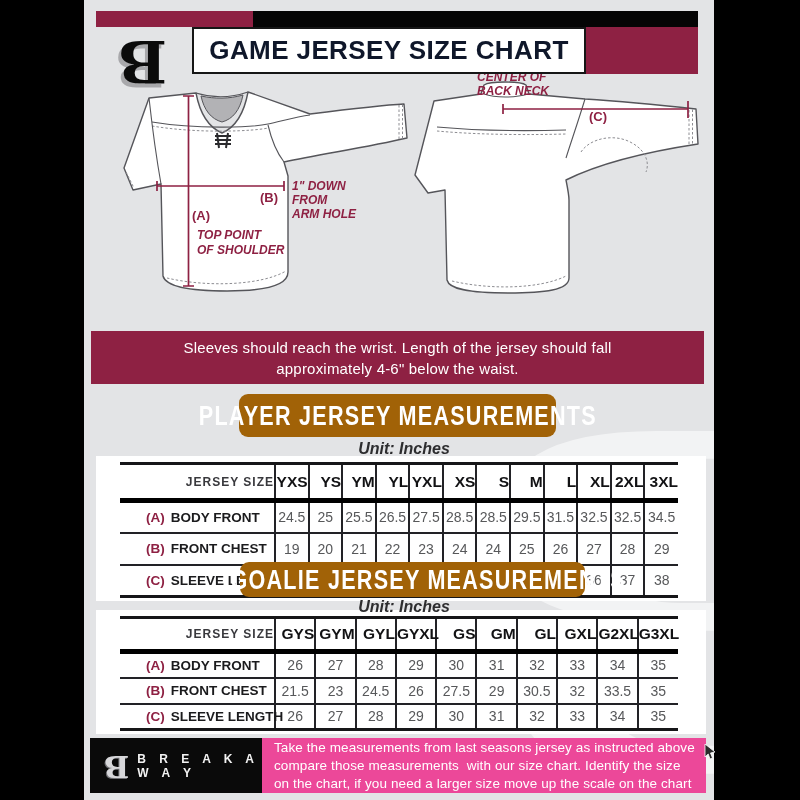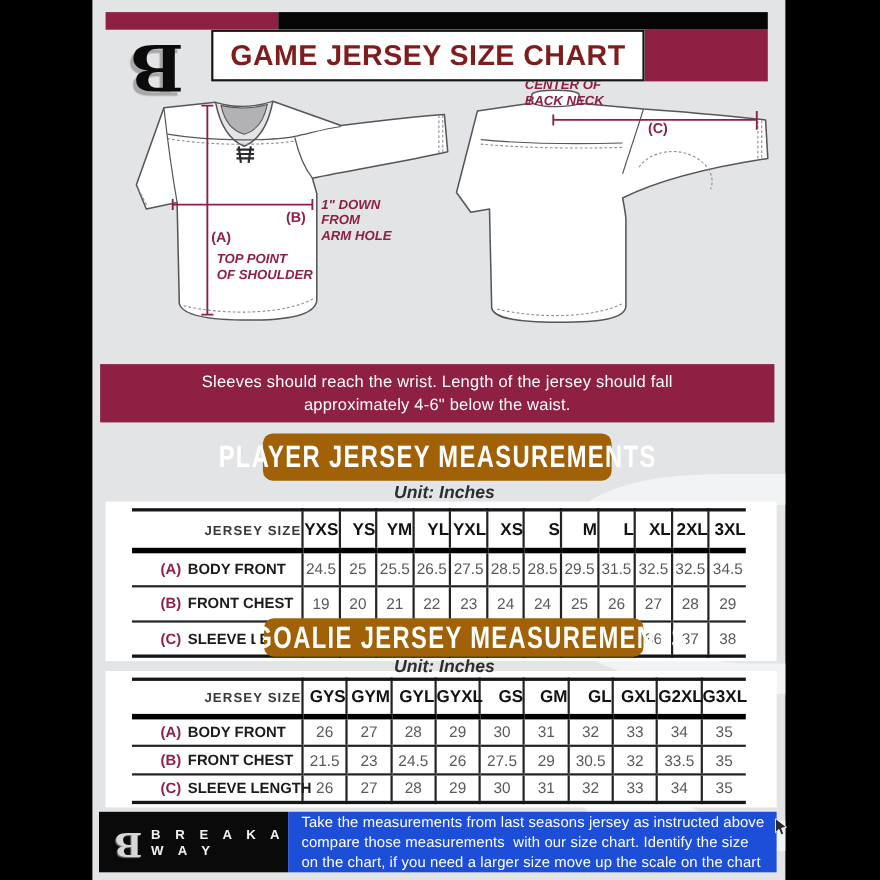--- a/index.html
+++ b/index.html
@@ -7,21 +7,21 @@
          font-family:"Liberation Sans",sans-serif;}
   .content{position:absolute;left:84px;top:0;width:630px;height:800px;background:#e3e4e6;overflow:hidden;}
 
   .abs{position:absolute;}
 
   
   .bar-maroon{left:12px;top:11px;width:157px;height:16px;background:#8e2143;}
   .bar-black{left:169px;top:11px;width:445px;height:16px;background:#050505;}
   .title-box{left:108px;top:27px;width:394px;height:47px;background:#fff;border:2px solid #161616;
              box-sizing:border-box;display:flex;align-items:center;justify-content:center;z-index:3;}
-  .title-box span{font-size:26px;font-weight:900;color:#7f1d1d;letter-spacing:.4px;white-space:nowrap;}
+  .title-box span{font-size:26px;font-weight:900;color:#0f172a;letter-spacing:.4px;white-space:nowrap;}
   .title-maroon{left:502px;top:27px;width:112px;height:47px;background:#8e2143;}
   .brand-logo{left:22px;top:26px;width:74px;height:70px;display:flex;align-items:center;justify-content:center;
               z-index:4;}
   .brand-logo span{display:block;font-family:"DejaVu Serif",serif;font-weight:bold;font-size:58px;color:#0b0b0b;
               transform:rotate(180deg);line-height:1;filter:drop-shadow(3px -4px 0px #a8a8ab);}
 
   
   .diagram-svg{left:0;top:60px;z-index:2;}
   .jersey{fill:#fff;stroke:#55555a;stroke-width:1.4;stroke-linejoin:round;}
   .seam{fill:none;stroke:#55555a;stroke-width:1.1;}
@@ -68,21 +68,21 @@
   .size-table td.rowlab .key{color:#8e2143;margin-right:6px;}
   .table-player thead tr{height:37px;} .table-player tbody tr{height:32px;}
   .table-goalie thead tr{height:34px;} .table-goalie tbody tr{height:26px;}
 
   
   .foot-black{left:6px;top:738px;width:172px;height:55px;background:#0a0a0a;z-index:3;
       display:flex;align-items:center;}
   .foot-logo{font-family:"DejaVu Serif",serif;font-weight:bold;font-size:30px;color:#d7d7da;
       transform:rotate(180deg);line-height:1;margin:0 8px 0 14px;filter:drop-shadow(1px -1px 0 #6e6e72);}
   .foot-brand{color:#f2f2f2;font-size:12px;font-weight:bold;letter-spacing:5px;}
-  .foot-maroon{left:178px;top:738px;width:444px;height:55px;background:#1d4ed8;z-index:3;color:#fff;
+  .foot-maroon{left:178px;top:738px;width:444px;height:55px;background:#ec4899;z-index:3;color:#fff;
       display:flex;flex-direction:column;justify-content:center;padding-left:12px;box-sizing:border-box;}
   .foot-maroon div{font-size:13.5px;line-height:18px;font-weight:500;white-space:pre-wrap;letter-spacing:.1px;}
 
   
   .watermark{left:388px;top:408px;font-family:"DejaVu Serif",serif;font-weight:bold;font-size:470px;
       line-height:.8;color:rgba(255,255,255,.55);transform:rotate(180deg);z-index:1;pointer-events:none;}
 
   .cursor{left:704px;top:744px;z-index:5;}
 </style>
 </head>

